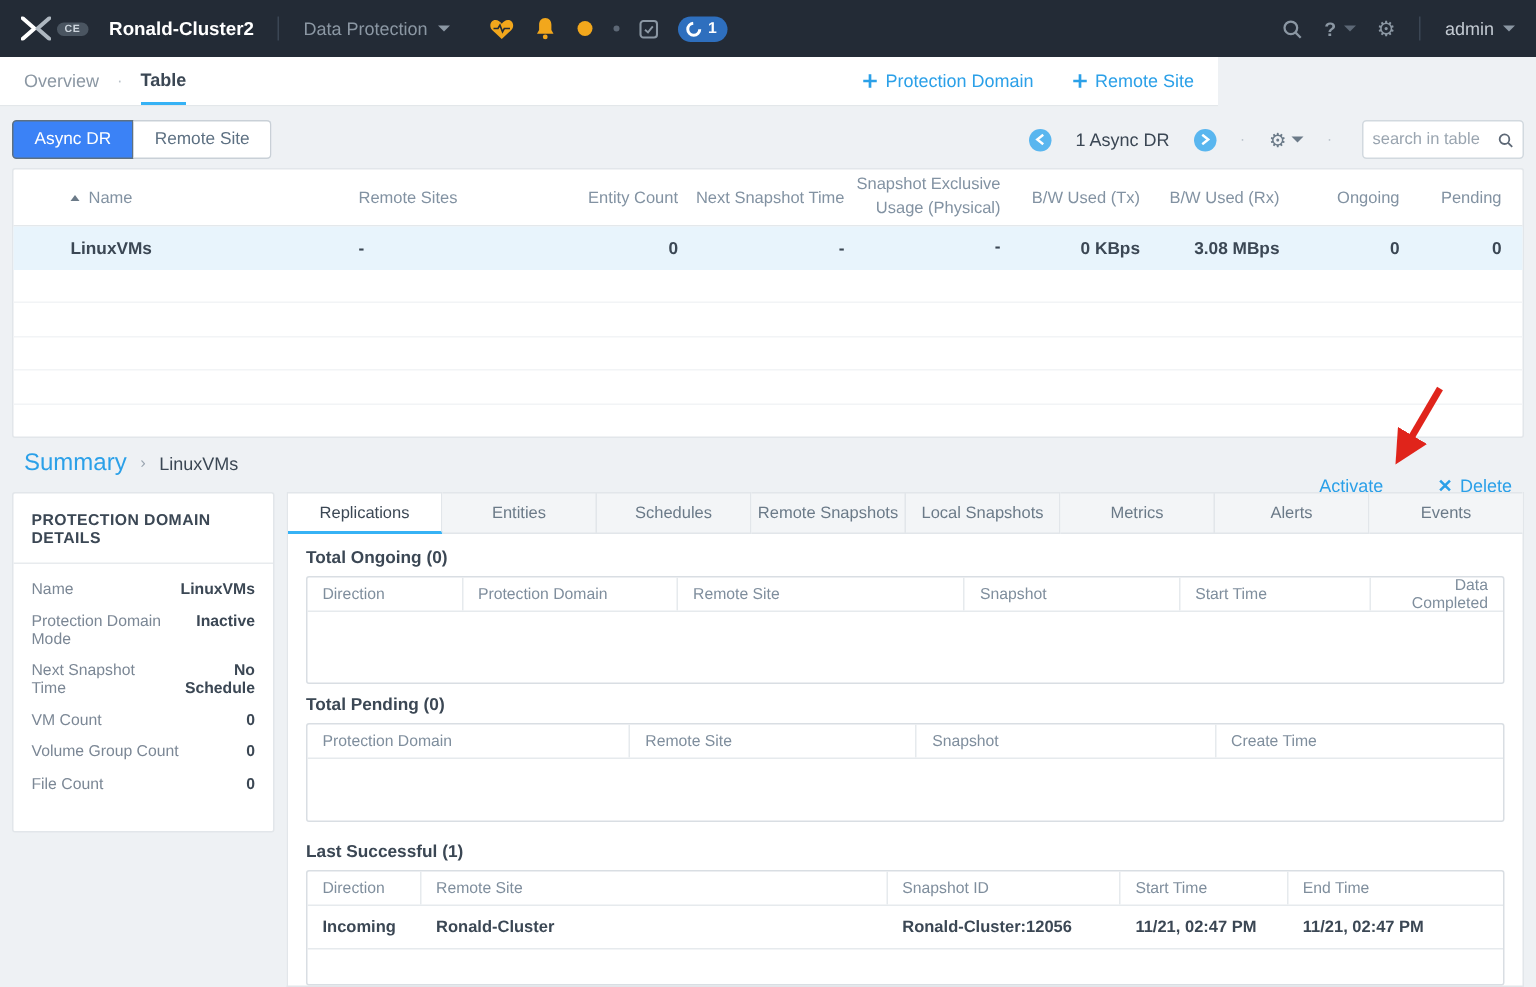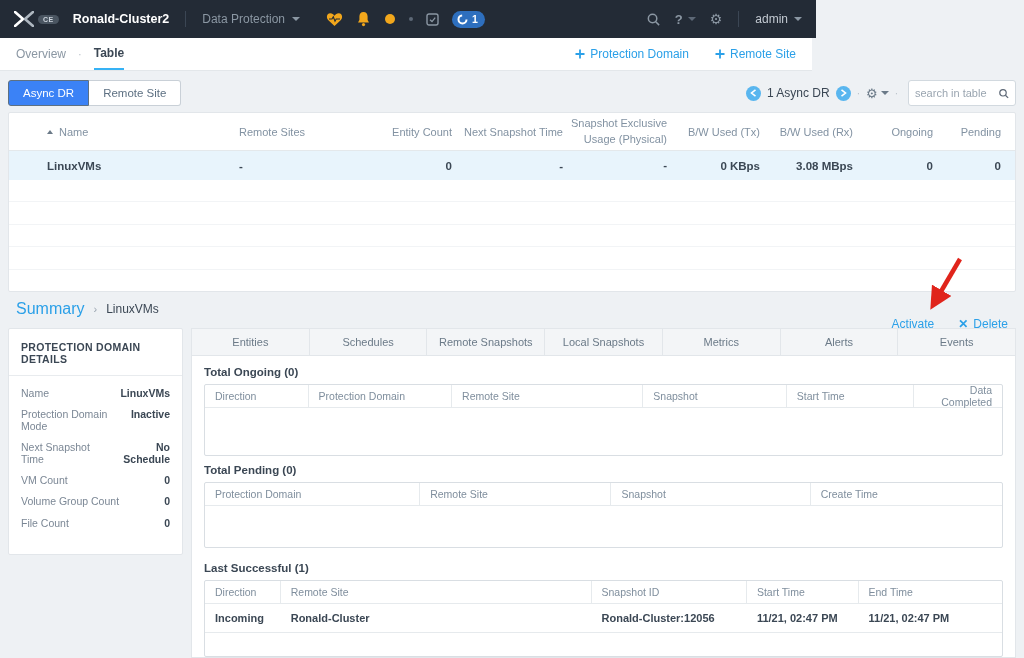--- a/index.html
+++ b/index.html
@@ -1,21 +1,21 @@
 <!DOCTYPE html>
 <html><head>
 <meta charset="utf-8">
 <style>
   * { margin:0; padding:0; box-sizing:border-box; }
   html,body { width:1024px; height:658px; }
   body { font-family:"Liberation Sans", sans-serif; background:#eef1f4; overflow:hidden; }
   .page { position:relative; width:1024px; height:658px; }
 
   
-  .topbar { position:absolute; left:0; top:0; width:816px; height:38px; background:#232b36;
+  .topbar { position:absolute; left:0; top:0; width:1024px; height:38px; background:#232b36;
             display:flex; align-items:center; padding:18px 14px; }
   .logo-wrap { display:flex; align-items:center; gap:4px; }
   .logo-x { width:20px; height:16px; }
   .ce-badge { background:#4a5561; color:#cdd5dd; font-size:7px; font-weight:bold; border-radius:7px;
               padding:1px 5px; letter-spacing:.5px; }
   .cluster-name { color:#ffffff; font-size:12.5px; font-weight:bold; margin-left:14px; }
   .tb-divider { width:1px; height:16px; background:#3b4654; margin:0 16px; }
   .menu-sel { color:#8b97a3; font-size:12px; display:flex; align-items:center; gap:7px; cursor:pointer; }
   .chev { width:0; height:0; border-left:4px solid transparent; border-right:4px solid transparent;
           border-top:4px solid #8b97a3; display:inline-block; }
@@ -40,21 +40,21 @@
 
   
   .toolbar { position:absolute; left:8px; top:79px; width:1008px; height:28px;
              display:flex; align-items:center; }
   .btn-group { display:flex; }
   .tbtn { font-size:11.5px; padding:6px 14px; border:1px solid #c9d0d7; background:#fff; color:#5d7082;
           cursor:pointer; }
   .tbtn.first { border-radius:3px 0 0 3px; }
   .tbtn.last  { border-radius:0 3px 3px 0; border-left:none; }
   .tbtn.active { background:#3b82f6; border-color:#5d7082; color:#fff; font-weight:normal;text-align:center; }
-  .tb-right-cluster { margin-left:auto; display:flex; align-items:center; gap:4px; }
+  .tb-right-cluster { margin-left:auto; display:flex; align-items:center; gap:14px; }
   .pager-circle { width:15px; height:15px; border-radius:50%; background:#59b6ef; color:#fff;
                   display:flex; align-items:center; justify-content:center; cursor:pointer; }
   .pager-label { font-size:12px; color:#3b4754; margin:0 2px; }
   .sep-dot { color:#b9c1c9; font-size:10px; margin:0 2px; }
   .gear-btn { display:flex; align-items:center; gap:3px; color:#6b7a88; cursor:pointer; }
   .search-box { width:108px; height:26px; border:1px solid #d2d9df; border-radius:3px; background:#fff;
                 display:flex; align-items:center; padding:0 6px; margin-left:4px; }
   .search-box input { border:none; outline:none; width:100%; font-size:11px; color:#3b4754;
                       font-family:"Liberation Sans", sans-serif; }
   .search-box input::placeholder { color:#9aa5b0; }
@@ -78,21 +78,21 @@
   .c-on    { flex:0 0 80px;  text-align:right; }
   .c-pe    { flex:0 0 82px;  text-align:right; padding-right:14px; }
   .sort-tri { width:0; height:0; border-left:3.5px solid transparent; border-right:3.5px solid transparent;
               border-bottom:4.5px solid #6b7a88; display:inline-block; }
 
   
   .summary-row { position:absolute; left:8px; top:292px; width:1008px; height:34px;
                  display:flex; align-items:center; padding:0 8px; }
   .crumb-sep { color:#9aa5b0; font-size:11px; margin:0 9px; }
   .crumb-current { color:#3b4754; font-size:12px; }
-  .summary-actions { margin-left:auto; display:flex; align-items:center; gap:24px;margin-top:29px; }
+  .summary-actions { margin-left:auto; display:flex; align-items:center; gap:36px;margin-top:29px; }
 
   
   .left-card { position:absolute; left:8px; top:328px; width:175px; height:227px; background:#fff;
                border:1px solid #e2e6ea; border-radius:2px; }
   .lc-title { font-size:10.5px; font-weight:bold; color:#3b4754; letter-spacing:.3px;
               padding:12px 12px 10px 12px; border-bottom:1px solid #e8ebee; }
   .lc-rows { padding:6px 12px; }
   .lc-row { display:flex; justify-content:space-between; align-items:baseline; padding:4.6px 0; }
   .lc-label { font-size:10.5px; color:#7b8795; }
   .lc-value { font-size:10.5px; color:#3b4754; font-weight:bold; text-align:right; }
@@ -330,20 +330,21 @@
       </div>
       <div class="lc-row">
         <span class="lc-label">File Count</span>
         <span class="lc-value">0</span>
       </div>
     </div>
   </div>
 
   <div class="right-panel">
     <div class="detail-tabs">
+      <div class="dtab active">Replications</div>
       <div class="dtab">Entities</div>
       <div class="dtab">Schedules</div>
       <div class="dtab">Remote Snapshots</div>
       <div class="dtab">Local Snapshots</div>
       <div class="dtab">Metrics</div>
       <div class="dtab">Alerts</div>
       <div class="dtab">Events</div>
     </div>
 
     <div class="rp-content">

